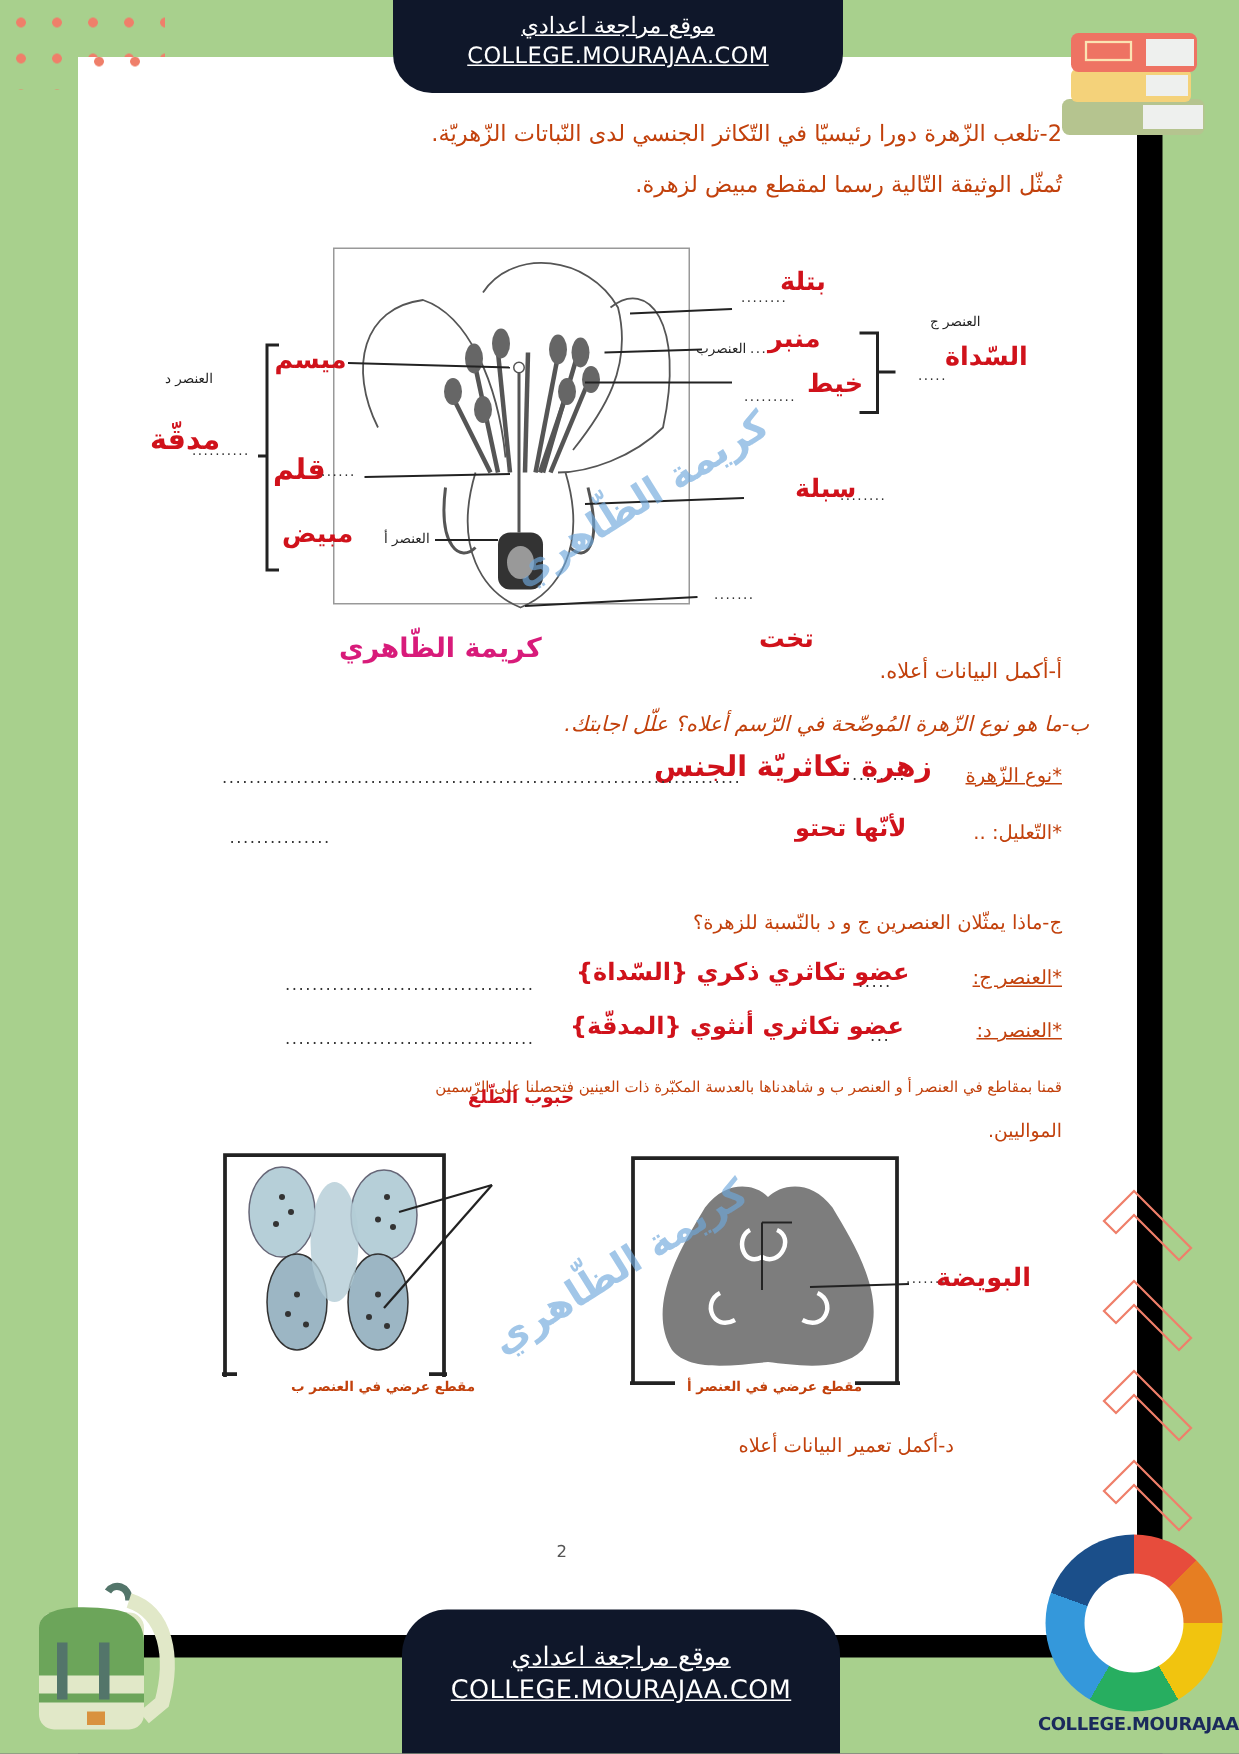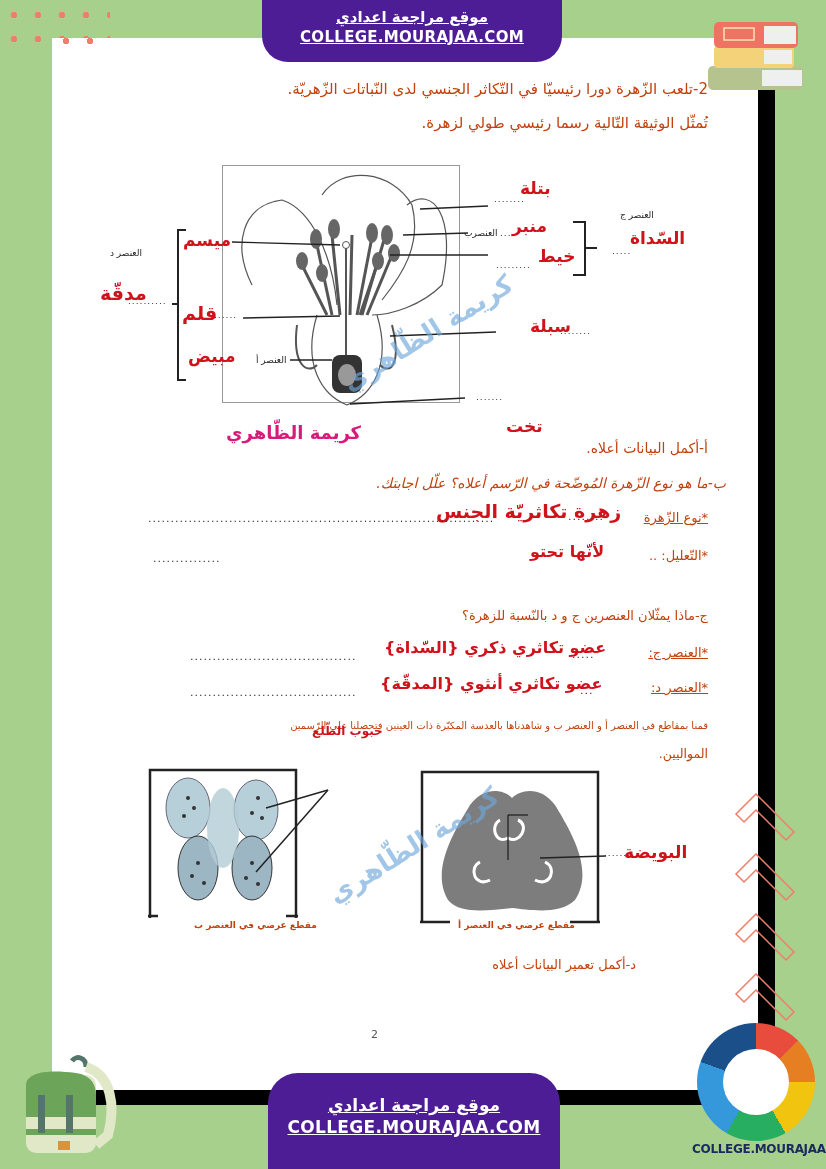--- a/index.html
+++ b/index.html
@@ -6,21 +6,21 @@
     html, body { width: 826px; height: 1169px; overflow: hidden; }
     body { position: relative; background: #000; font-family: "DejaVu Sans", sans-serif; }
     .green { position: absolute; background: #a8d08d; }
     .page { position: absolute; left: 52px; top: 38px; width: 706px; height: 1052px; background: #fff; }
     .dots { position: absolute; left: 0; top: 0; width: 110px; height: 60px;
       background-image: radial-gradient(circle, #ef7f6a 3px, transparent 3.5px);
       background-size: 24px 24px; background-position: 2px 3px; }
     .dots2 { position: absolute; left: 52px; top: 38px; width: 58px; height: 20px;
       background-image: radial-gradient(circle, #ef7f6a 3px, transparent 3.5px);
       background-size: 24px 24px; background-position: -22px -9px; }
-    .banner { position: absolute; background: #4c1d95; border-radius: 28px; text-align: center; color: #fff; font-weight: bold; }
+    .banner { position: absolute; background: #0f172a; border-radius: 28px; text-align: center; color: #fff; font-weight: normal; }
     .banner .ar { display: block; text-decoration: underline; font-family: "DejaVu Sans", sans-serif; }
     .banner .en { display: block; text-decoration: underline; font-family: "DejaVu Sans", sans-serif; letter-spacing: 0.3px; }
     .top-banner { left: 262px; top: 0; width: 300px; height: 62px; border-radius: 0 0 26px 26px; padding-top: 8px; }
     .top-banner .ar { font-size: 15px; }
     .top-banner .en { font-size: 15px; margin-top: 2px; }
     .bottom-banner { left: 268px; top: 1073px; width: 292px; height: 96px; border-radius: 30px 30px 0 0; padding-top: 22px; }
     .bottom-banner .ar { font-size: 17px; }
     .bottom-banner .en { font-size: 17px; margin-top: 2px; }
     .rtl { direction: rtl; unicode-bidi: embed; }
     .txt { position: absolute; color: #c2410c; font-family: "DejaVu Sans", sans-serif; white-space: nowrap; }
@@ -57,21 +57,21 @@
   <rect x="8" y="56" width="95" height="24" rx="5" fill="#b5c48f"></rect>
   <rect x="62" y="60" width="40" height="16" fill="#eef0ee"></rect>
   <rect x="14" y="36" width="80" height="22" rx="4" fill="#f4d27a"></rect>
   <rect x="64" y="40" width="28" height="14" fill="#eef0ee"></rect>
   <rect x="14" y="12" width="84" height="26" rx="5" fill="#ee7363"></rect>
   <rect x="64" y="16" width="32" height="18" fill="#eef0ee"></rect>
   <rect x="24" y="18" width="30" height="12" fill="none" stroke="#fbe3b3" stroke-width="1.5"></rect>
 </svg>
 
 <div class="txt rtl" style="right:118px;top:80px;font-size:15px;">2-تلعب الزّهرة دورا رئيسيّا في التّكاثر الجنسي لدى النّباتات الزّهريّة.</div>
-<div class="txt rtl" style="right:118px;top:114px;font-size:15px;">تُمثّل الوثيقة التّالية رسما رئيسي طولي لزهرة.</div>
+<div class="txt rtl" style="right:118px;top:114px;font-size:15px;">تُمثّل الوثيقة التّالية رسما لمقطع مبيض لزهرة.</div>
 
 <div class="frame" style="left:222px;top:165px;width:238px;height:238px;"></div>
 
 <svg style="left:222px;top:165px;" width="240" height="250">
   <path d="M30 120 C 10 80, 20 40, 60 35 C 90 45, 110 90, 115 140" fill="none" stroke="#555" stroke-width="1.2"></path>
   <path d="M100 30 C 120 0, 170 5, 190 40 C 200 80, 180 110, 160 135" fill="none" stroke="#555" stroke-width="1.2"></path>
   <path d="M185 40 C 210 20, 235 50, 220 120 C 200 140, 170 150, 150 150" fill="none" stroke="#555" stroke-width="1.2"></path>
   <path d="M95 150 C 80 200, 100 230, 125 240 C 150 230, 170 200, 155 150" fill="none" stroke="#555" stroke-width="1.2"></path>
   <path d="M75 160 C 70 200, 85 210, 95 200 M170 160 C 180 200, 168 210, 158 200" fill="none" stroke="#555" stroke-width="2"></path>
   <g stroke="#555" stroke-width="3" fill="none">

